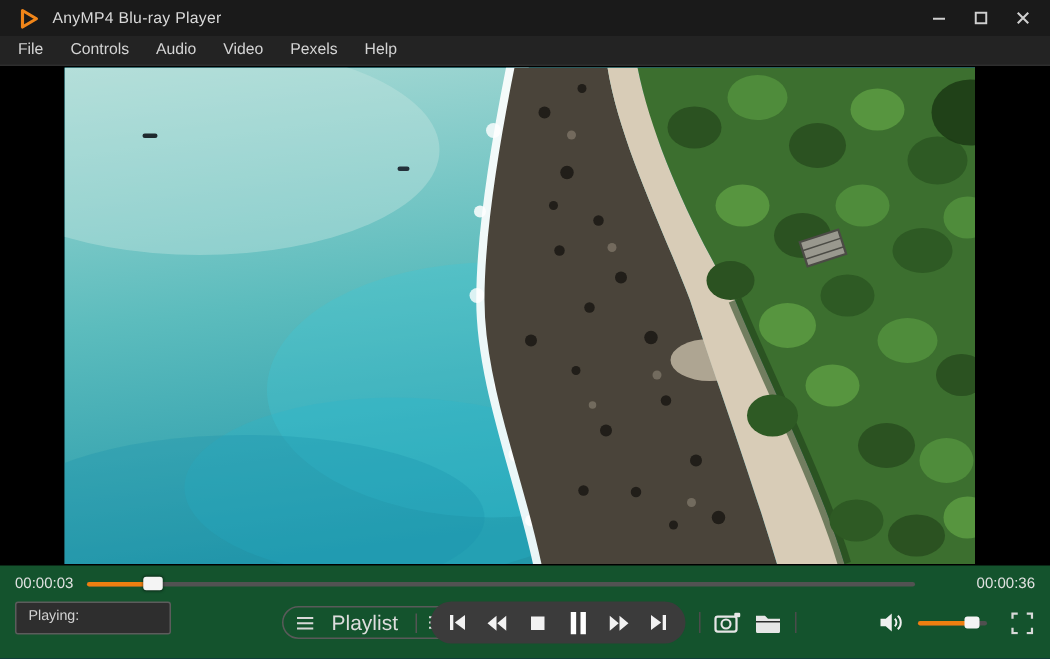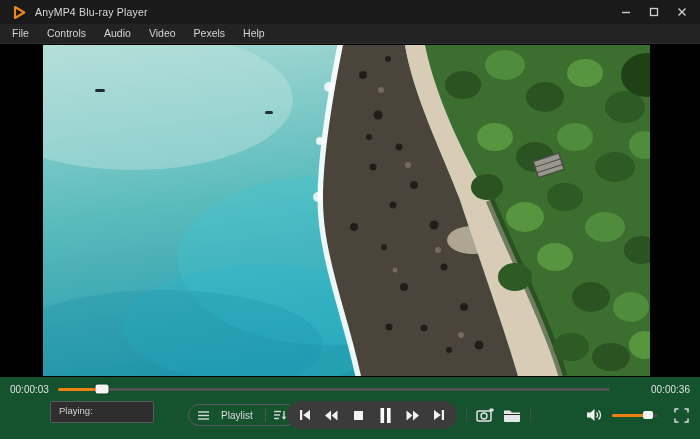--- a/index.html
+++ b/index.html
@@ -30,25 +30,25 @@
   .seek-row { position:absolute; top:4px; left:0; right:0; height:16px; display:flex; align-items:center; }
   .seek-time { font-size:10px; color:#e2e2e2; flex:0 0 auto; }
   .seek-time.left { margin-left:10px; }
   .seek-time.right { margin-right:10px;padding-left:32px; }
   .seek-track { flex:1 1 auto; height:3px; background:#525252; border-radius:2px; margin:0 9px; position:relative; }
   .seek-fill { position:absolute; left:0; top:0; height:3px; background:#ee7f10; border-radius:2px; }
   .seek-handle { position:absolute; top:50%; width:13px; height:9px; background:#f4f4f4; border-radius:2px;
                  transform:translate(-50%,-50%); box-shadow:0 0 2px rgba(0,0,0,.6); }
 
   .playing-box { position:absolute; left:10px; top:24px; border:1px solid #5c5c5c; border-radius:2px;
-                 padding:3px 8px 4px 8px; color:#d2d2d2; font-size:9.5px; line-height:12.5px; background:#2e2e2e; min-width:104px;margin-left:40px; }
+                 padding:3px 8px 4px 8px; color:#d2d2d2; font-size:9.5px; line-height:12.5px; background:#2e2e2e; min-width:104px; }
 
   .pill { position:absolute; left:188px; top:27px; height:22px; border:1px solid #5a5a5a; border-radius:11px;
           display:flex; align-items:center; padding:0 9px; gap:8px; cursor:pointer; }
-  .pill-label { font-size:10px; color:#dddddd; padding:0 4px; }
+  .pill-label { font-size:14px; color:#dddddd; padding:0 4px; }
   .pill-divider { width:1px; height:13px; background:#555; }
 
   .transport { position:absolute; left:287px; top:24px; width:170px; height:28px; background:#3b3b3b;
                border-radius:14px; display:flex; align-items:center; justify-content:space-evenly; }
   .t-btn { display:flex; align-items:center; justify-content:center; width:20px; height:20px; cursor:pointer; }
 
   .snap-group { position:absolute; left:466px; top:24px; height:28px; display:flex; align-items:center; gap:9px; }
   .v-divider { width:1px; height:14px; background:#4c4c4c; }
   .icon-btn { display:flex; align-items:center; justify-content:center; cursor:pointer; }
 

